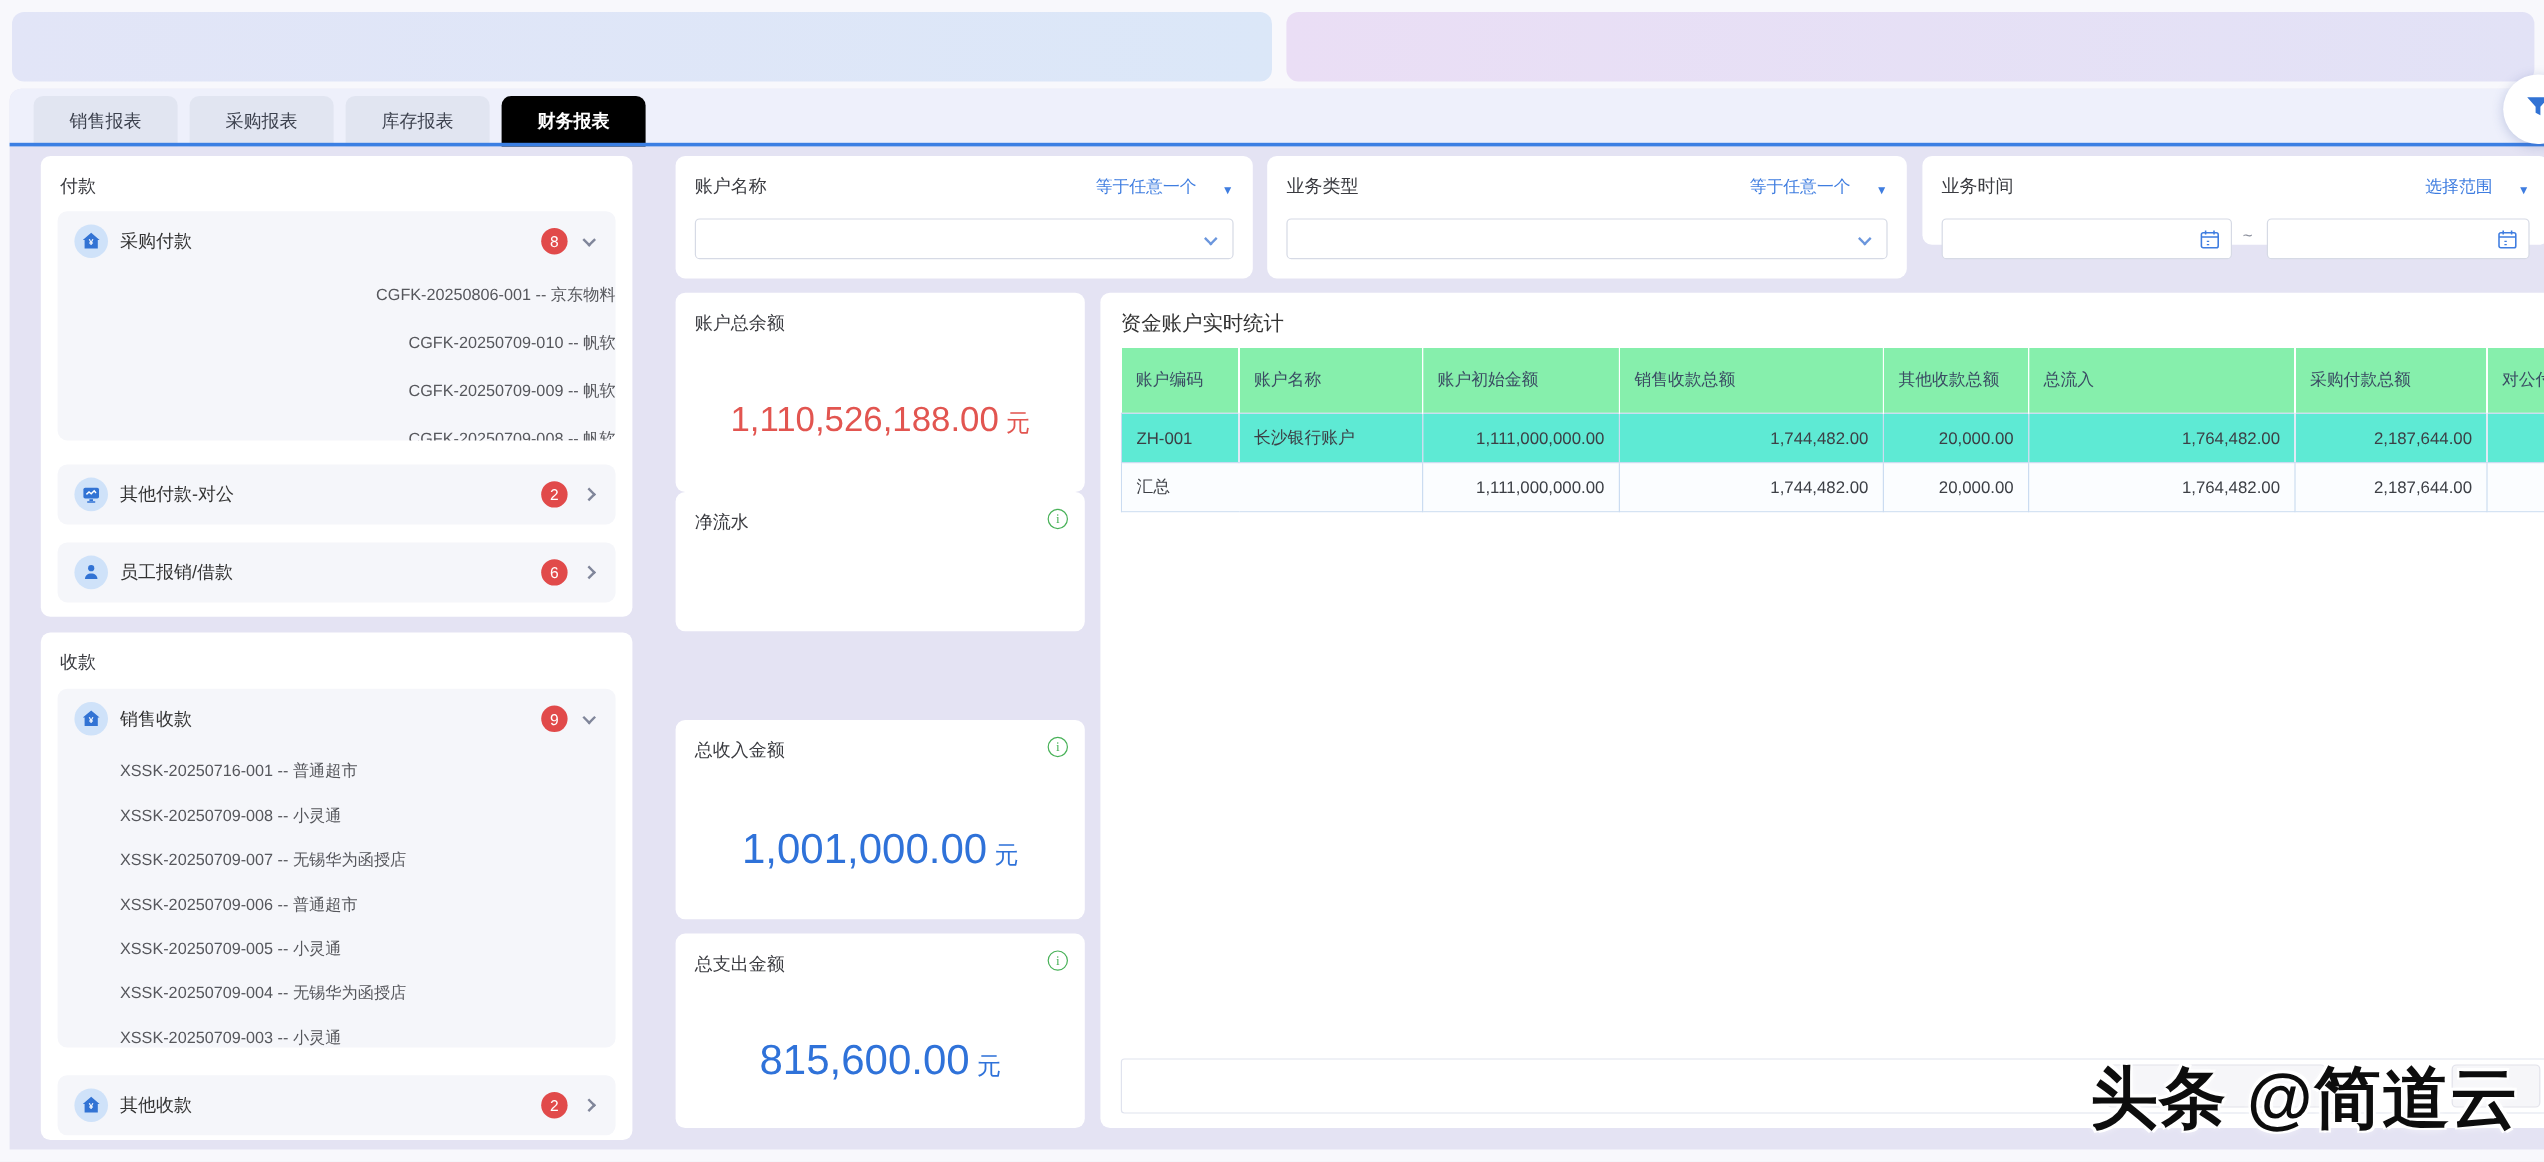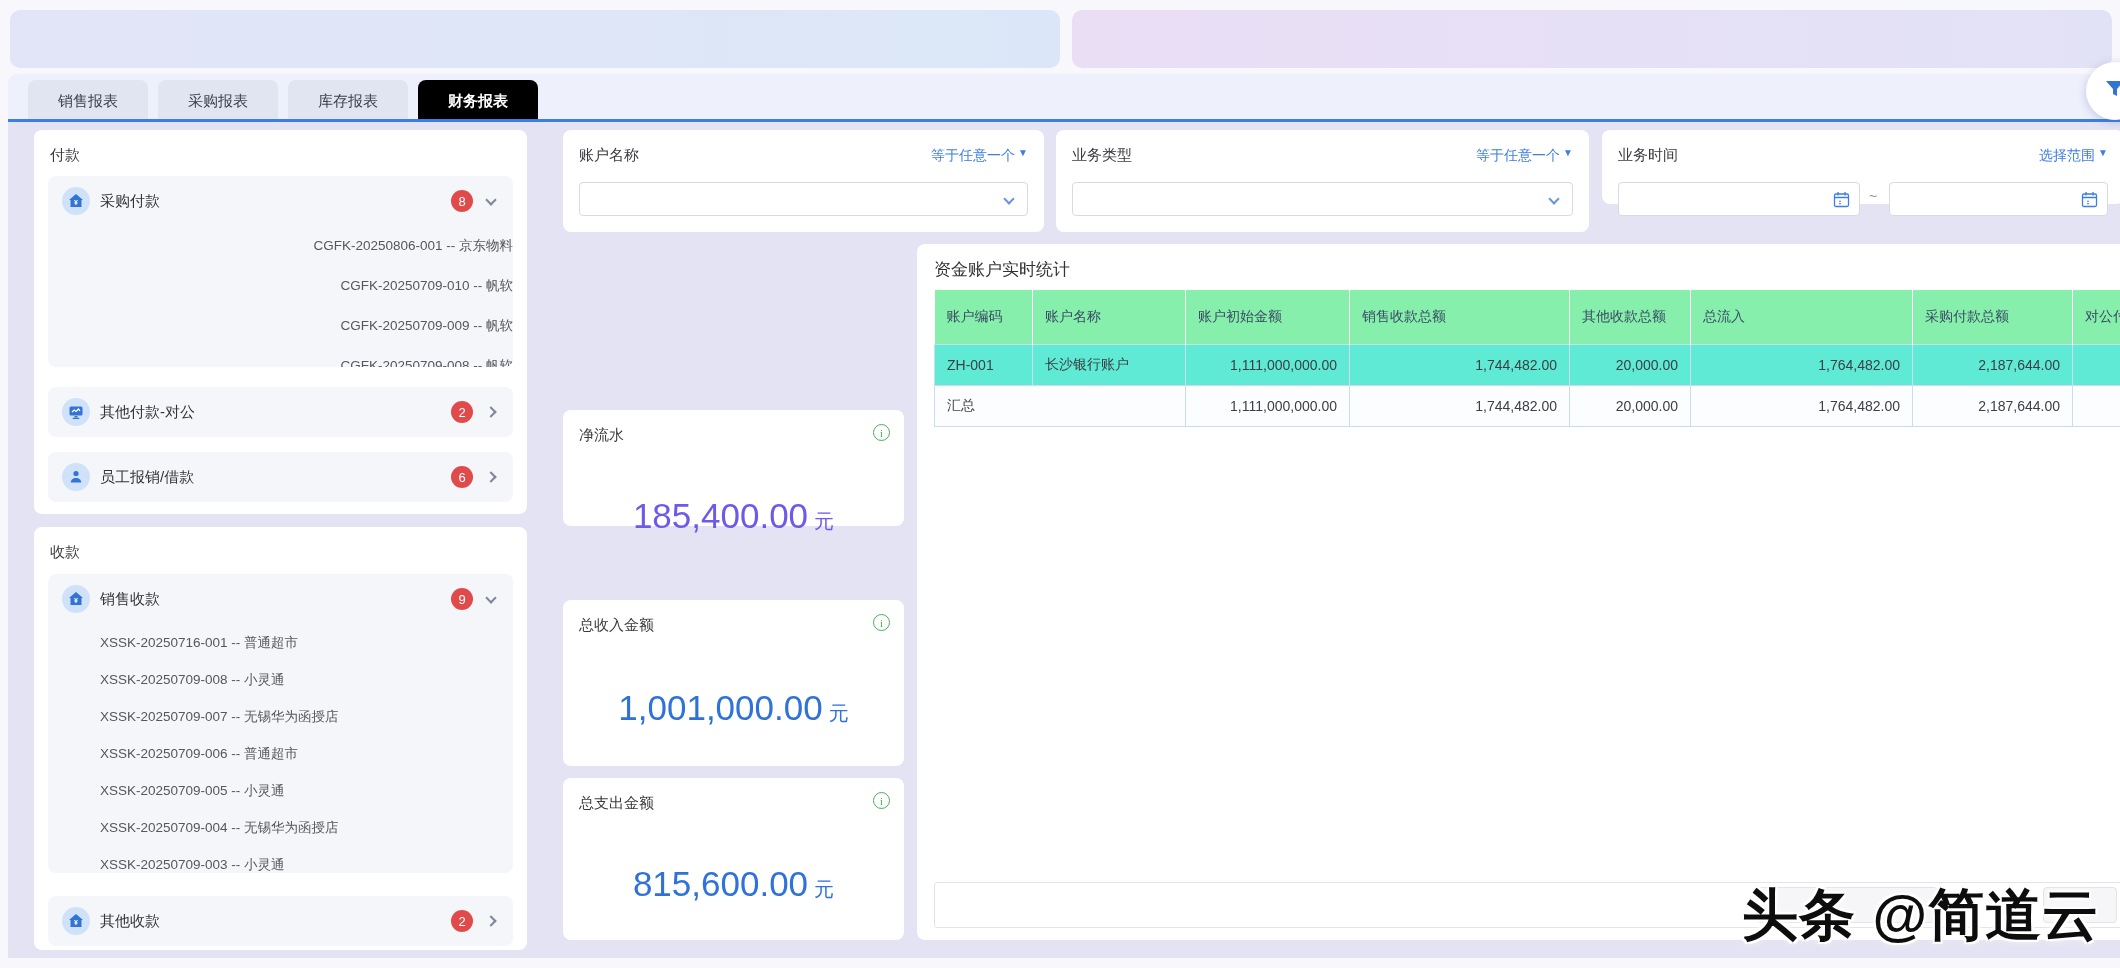--- a/index.html
+++ b/index.html
@@ -42,21 +42,21 @@
            display:flex; align-items:center; justify-content:center; padding:0 3px; }
   .chev { display:inline-block; width:8px; height:8px;
           border-right:2px solid #80869a; border-bottom:2px solid #80869a; }
   .chev.down  { transform:rotate(45deg); margin:-3px 4px 0 14px; }
   .chev.right { transform:rotate(-45deg); margin:0 4px 0 14px; }
   .g-item { height:40px; line-height:40px; padding-left:52px; font-size:13.5px;
             color:#56575c; white-space:nowrap; overflow:hidden; cursor:pointer; }
   
   .f-label { position:absolute; left:16px; top:16px; font-size:15px; color:#3a3b40; }
   .f-op { position:absolute; right:16px; top:17px; font-size:14px; color:#3f7de0;
-          cursor:pointer; display:flex; align-items:flex-start; gap:3px; }
+          cursor:pointer; display:flex; align-items:flex-end; gap:21px; }
   .f-caret { font-size:10px; }
   .f-select { position:absolute; left:16px; right:16px; top:52px; height:34px;
               background:#fff; border:1px solid #d6dae5; border-radius:4px; cursor:pointer; }
   .f-select .chev.sel { position:absolute; right:14px; top:12px;
               border-color:#6b96dd; width:8px; height:8px; transform:rotate(45deg); }
   .f-date { position:absolute; top:52px; height:34px; background:#fff;
             border:1px solid #d6dae5; border-radius:4px; }
   .f-date input { position:absolute; left:8px; top:0; width:75%; height:32px;
             border:none; outline:none; font-size:13px; background:transparent; }
   .f-date .cal { position:absolute; right:9px; top:8px; }
@@ -256,27 +256,30 @@
       <span class="cal">
         <svg width="17" height="17" viewBox="0 0 17 17" fill="none" stroke="#3f7de0" stroke-width="1.3">
             <rect x="1.5" y="3" width="14" height="12.5" rx="1.5"></rect>
             <path d="M1.5 6.5h14M5 1v3.5M12 1v3.5"></path>
             <path d="M6 10.2h2M6 12.8h2" stroke-width="1.1"></path>
           </svg>
       </span>
     </div>
   </div>
 
+  <div class="card" style="left:551px;top:244px;width:341px;height:166px;">
+    <div class="s-label">账户总余额</div>
+    <div class="s-value small" style="top: 90px; color: rgb(226, 85, 80);">
+      <span>1,110,526,188.00</span><span class="unit">元</span>
+    </div>
+  </div>
 
   <div class="card" style="left:551px;top:410px;width:341px;height:116px;padding-left:12px;">
     <div class="s-label">净流水</div>
     <div class="s-info">i</div>
-    <div class="s-value" style="top: 86px; color: rgb(110, 90, 232);">
-      <span>185,400.00</span><span class="unit">元</span>
-    </div>
   </div>
 
   <div class="card" style="left:551px;top:600px;width:341px;height:166px;">
     <div class="s-label">总收入金额</div>
     <div class="s-info">i</div>
     <div class="s-value" style="top: 88px; color: rgb(47, 114, 217);">
       <span>1,001,000.00</span><span class="unit">元</span>
     </div>
   </div>
 

